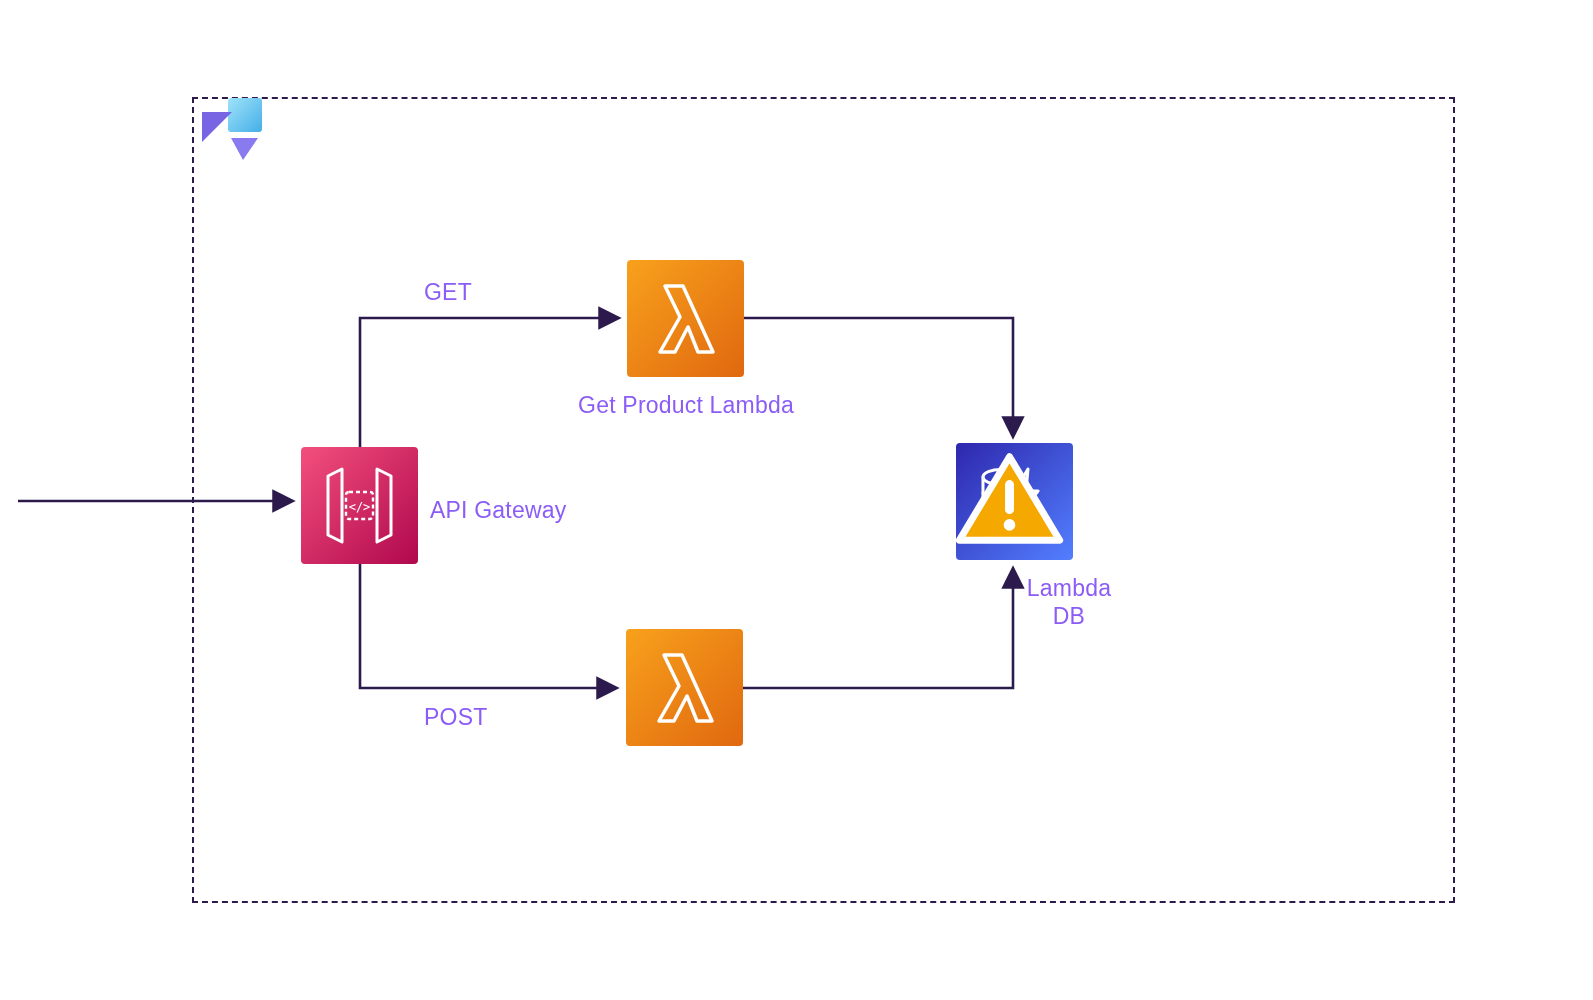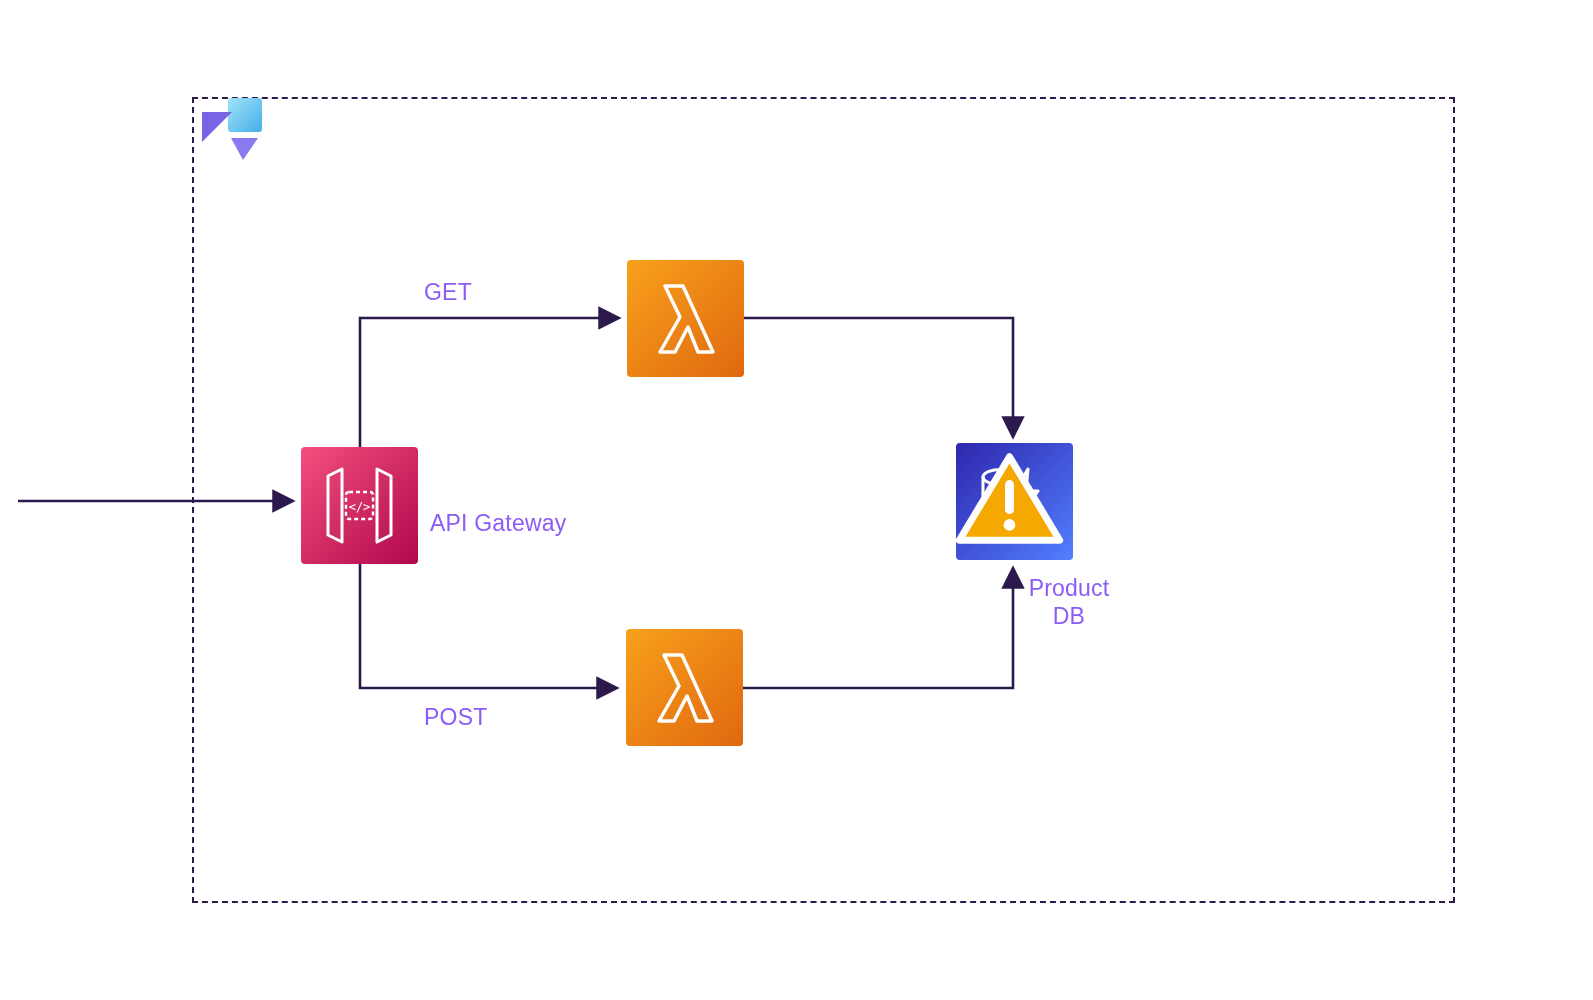--- a/index.html
+++ b/index.html
@@ -26,21 +26,21 @@
   .icon-db     { left: 956px; top: 443px; }
 
   .warn-badge { position: absolute; right: 5px; bottom: 3px; width: 42px; height: 36px; }
 
   .lbl {
     position: absolute; color: #8b5cf6; font-size: 23px; font-weight: 500;
     letter-spacing: 0.2px; line-height: 28px; white-space: nowrap;
   }
   .lbl-center { text-align: center; }
 
-  .lbl-apigw { left: 430px; top: 509px; }
+  .lbl-apigw { left: 430px; top: 496px; }
   .lbl-get   { left: 424px; top: 278px; }
   .lbl-post  { left: 424px; top: 703px; }
   .lbl-getl  { left: 561px; top: 391px; width: 250px; }
   .lbl-addl  { left: 561px; top: 759px; width: 250px; }
   .lbl-db    { left: 1009px; top: 574px; width: 120px; line-height: 28px; }
 </style>
 </head>
 <body>
 
 <div class="canvas">
@@ -82,20 +82,21 @@
       <text x="58.5" y="63.5" text-anchor="middle" font-family="DejaVu Sans Mono, monospace" font-size="12" fill="#ffffff">&lt;/&gt;</text>
     </svg>
   </div>
   <div class="lbl lbl-apigw">API Gateway</div>
 
   <div class="node-icon icon-getl">
     <svg viewBox="0 0 117 117">
       <path d="M38 26 L56 26 L86 92 L71 92 L61 67 L48 92 L33 92 L53 57 Z" fill="none" stroke="#ffffff" stroke-width="3.5" stroke-linejoin="round"></path>
     </svg>
   </div>
+  <div class="lbl lbl-center lbl-getl">Get Product Lambda</div>
 
   <div class="node-icon icon-addl">
     <svg viewBox="0 0 117 117">
       <path d="M38 26 L56 26 L86 92 L71 92 L61 67 L48 92 L33 92 L53 57 Z" fill="none" stroke="#ffffff" stroke-width="3.5" stroke-linejoin="round"></path>
     </svg>
   </div>
 
   <div class="node-icon icon-db">
     <svg viewBox="0 0 117 117">
       <defs>
@@ -115,20 +116,20 @@
       </g>
       <polygon points="72,26 54,56 64,56 50,90 82,48 70,48" fill="url(#dbgrad)" stroke="#ffffff" stroke-width="3" stroke-linejoin="round"></polygon>
     </svg>
     <svg class="warn-badge" viewBox="0 0 42 36">
       <polygon points="21,3 39,33 3,33" fill="#f5a800" stroke="#ffffff" stroke-width="2.5" stroke-linejoin="round"></polygon>
       <line x1="21" y1="13" x2="21" y2="22" stroke="#ffffff" stroke-width="3.2" stroke-linecap="round"></line>
       <circle cx="21" cy="27.5" r="2.1" fill="#ffffff"></circle>
     </svg>
   </div>
   <div class="lbl lbl-center lbl-db">
-    <div>Product</div>
+    <div>Lambda</div>
     <div>DB</div>
   </div>
 
   <div class="lbl lbl-get">GET</div>
   <div class="lbl lbl-post">POST</div>
 
 </div>
 
 </body></html>

